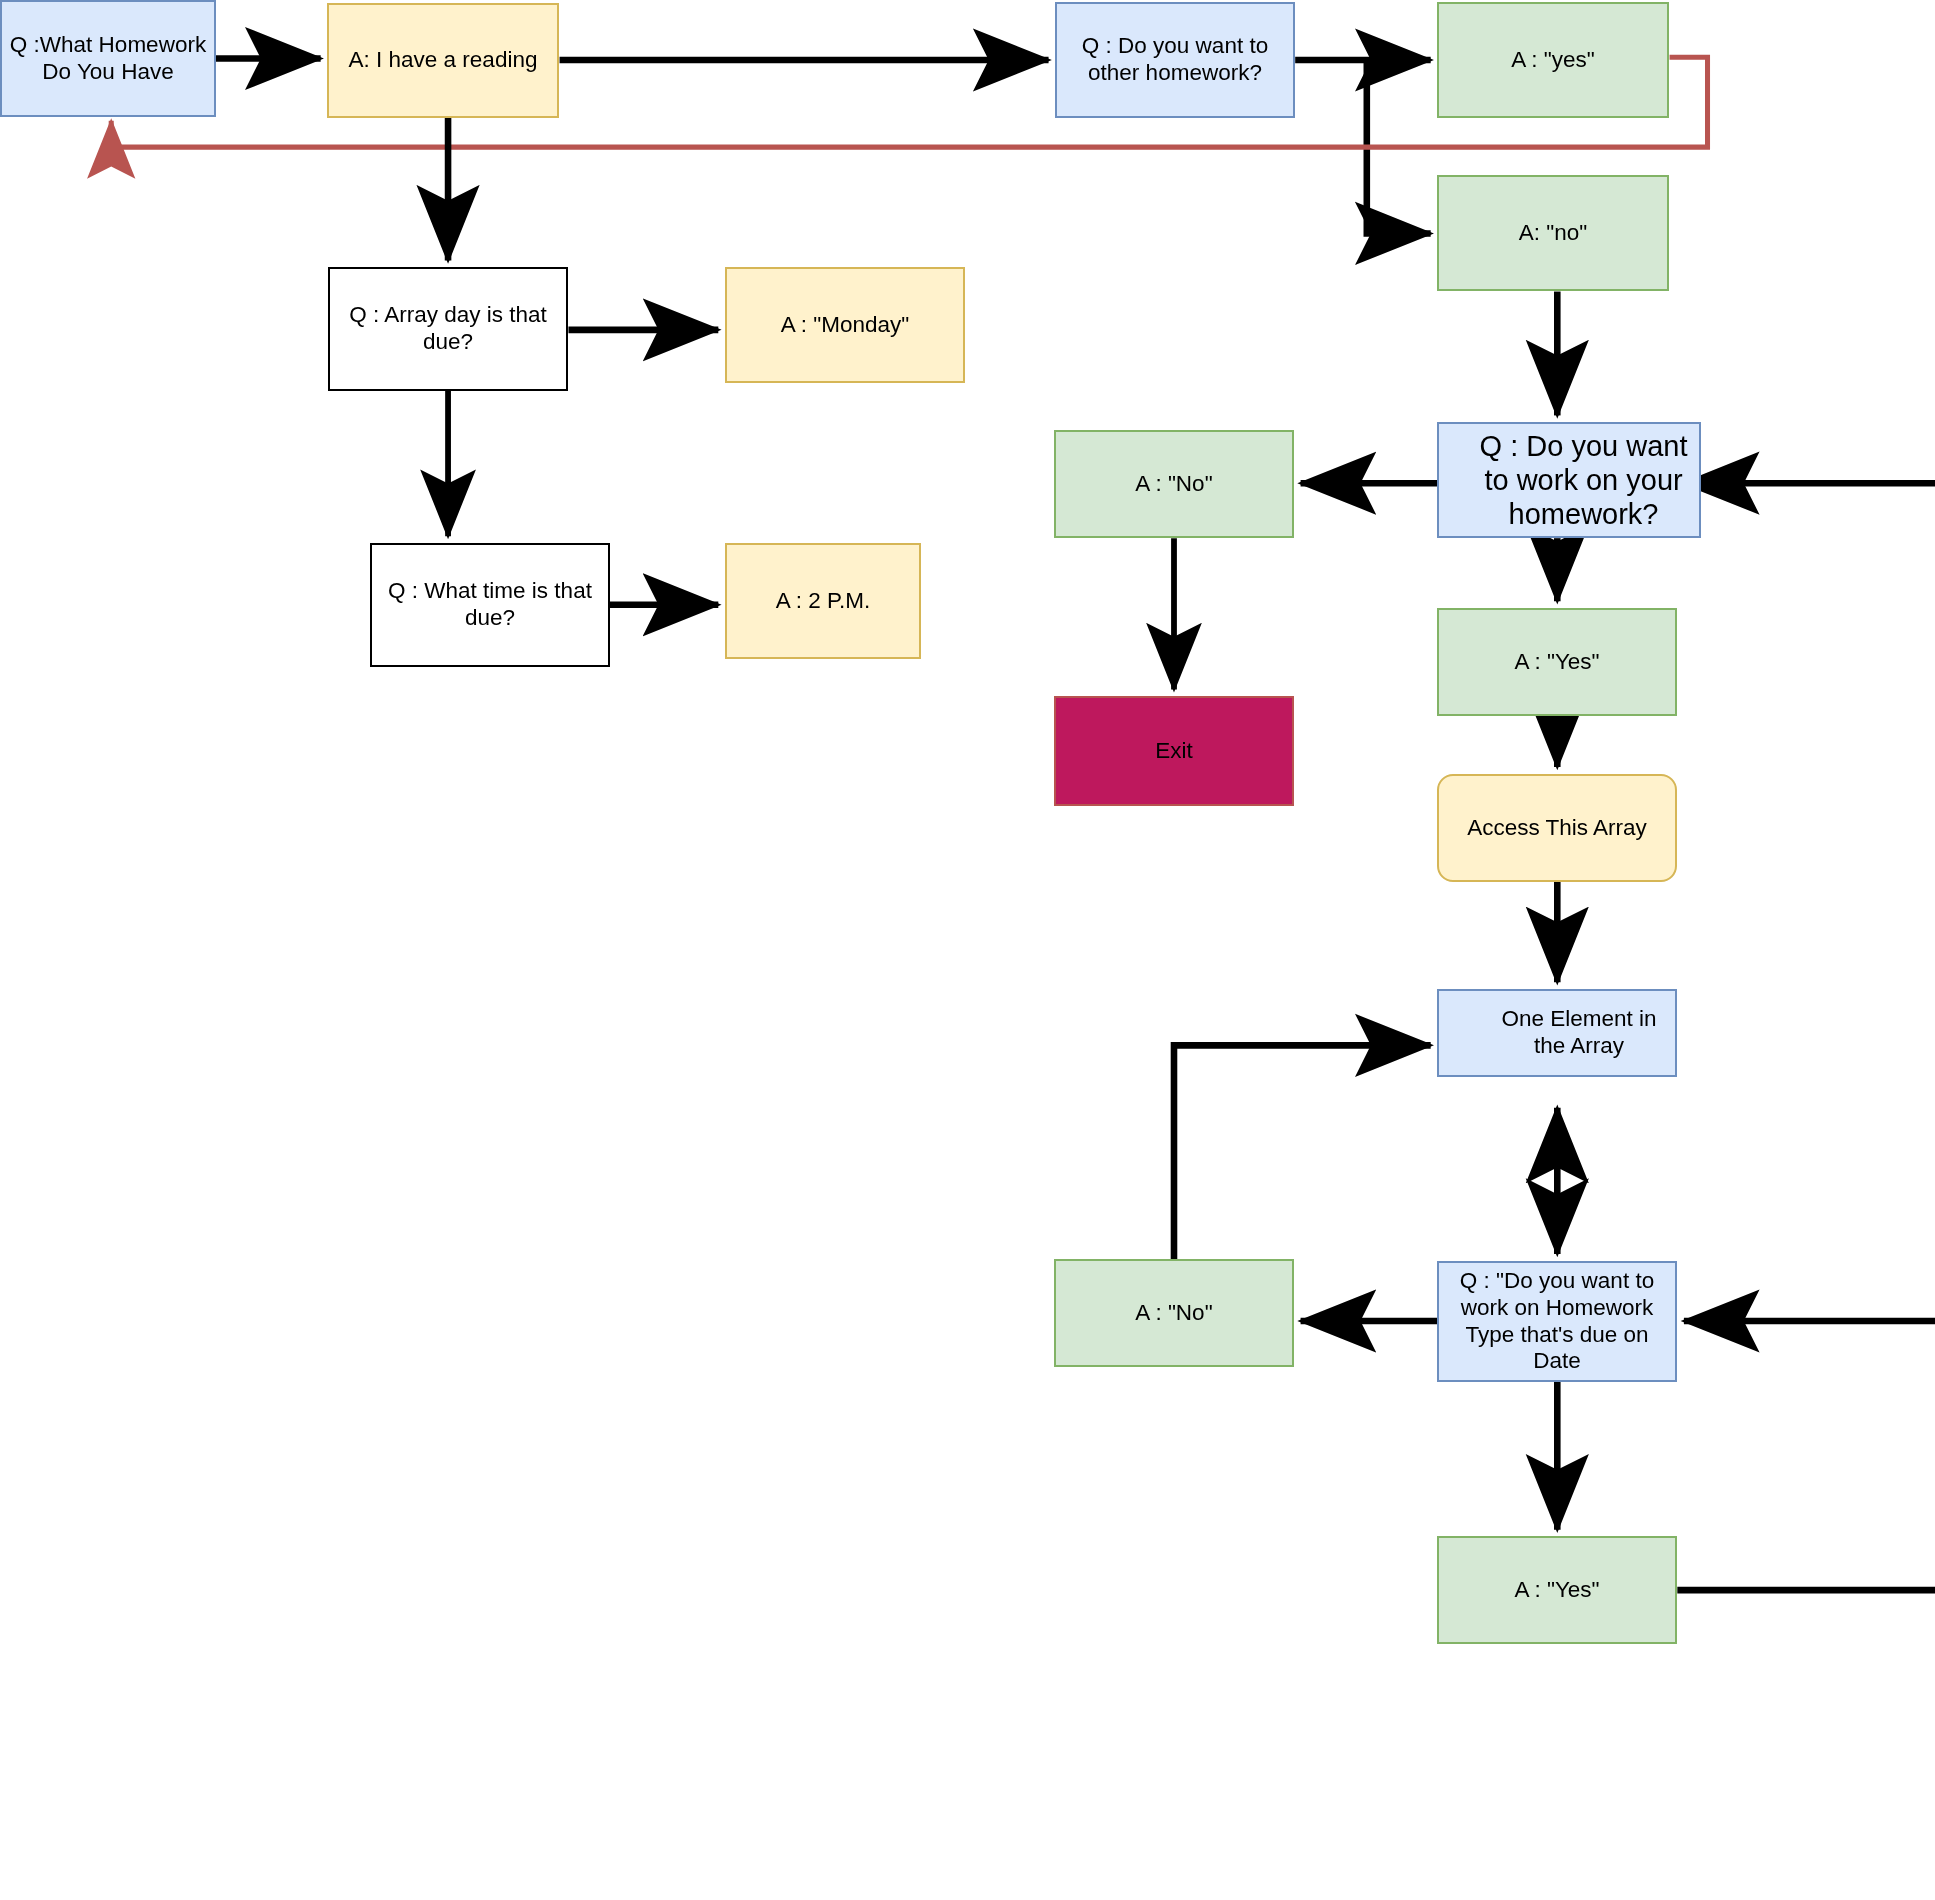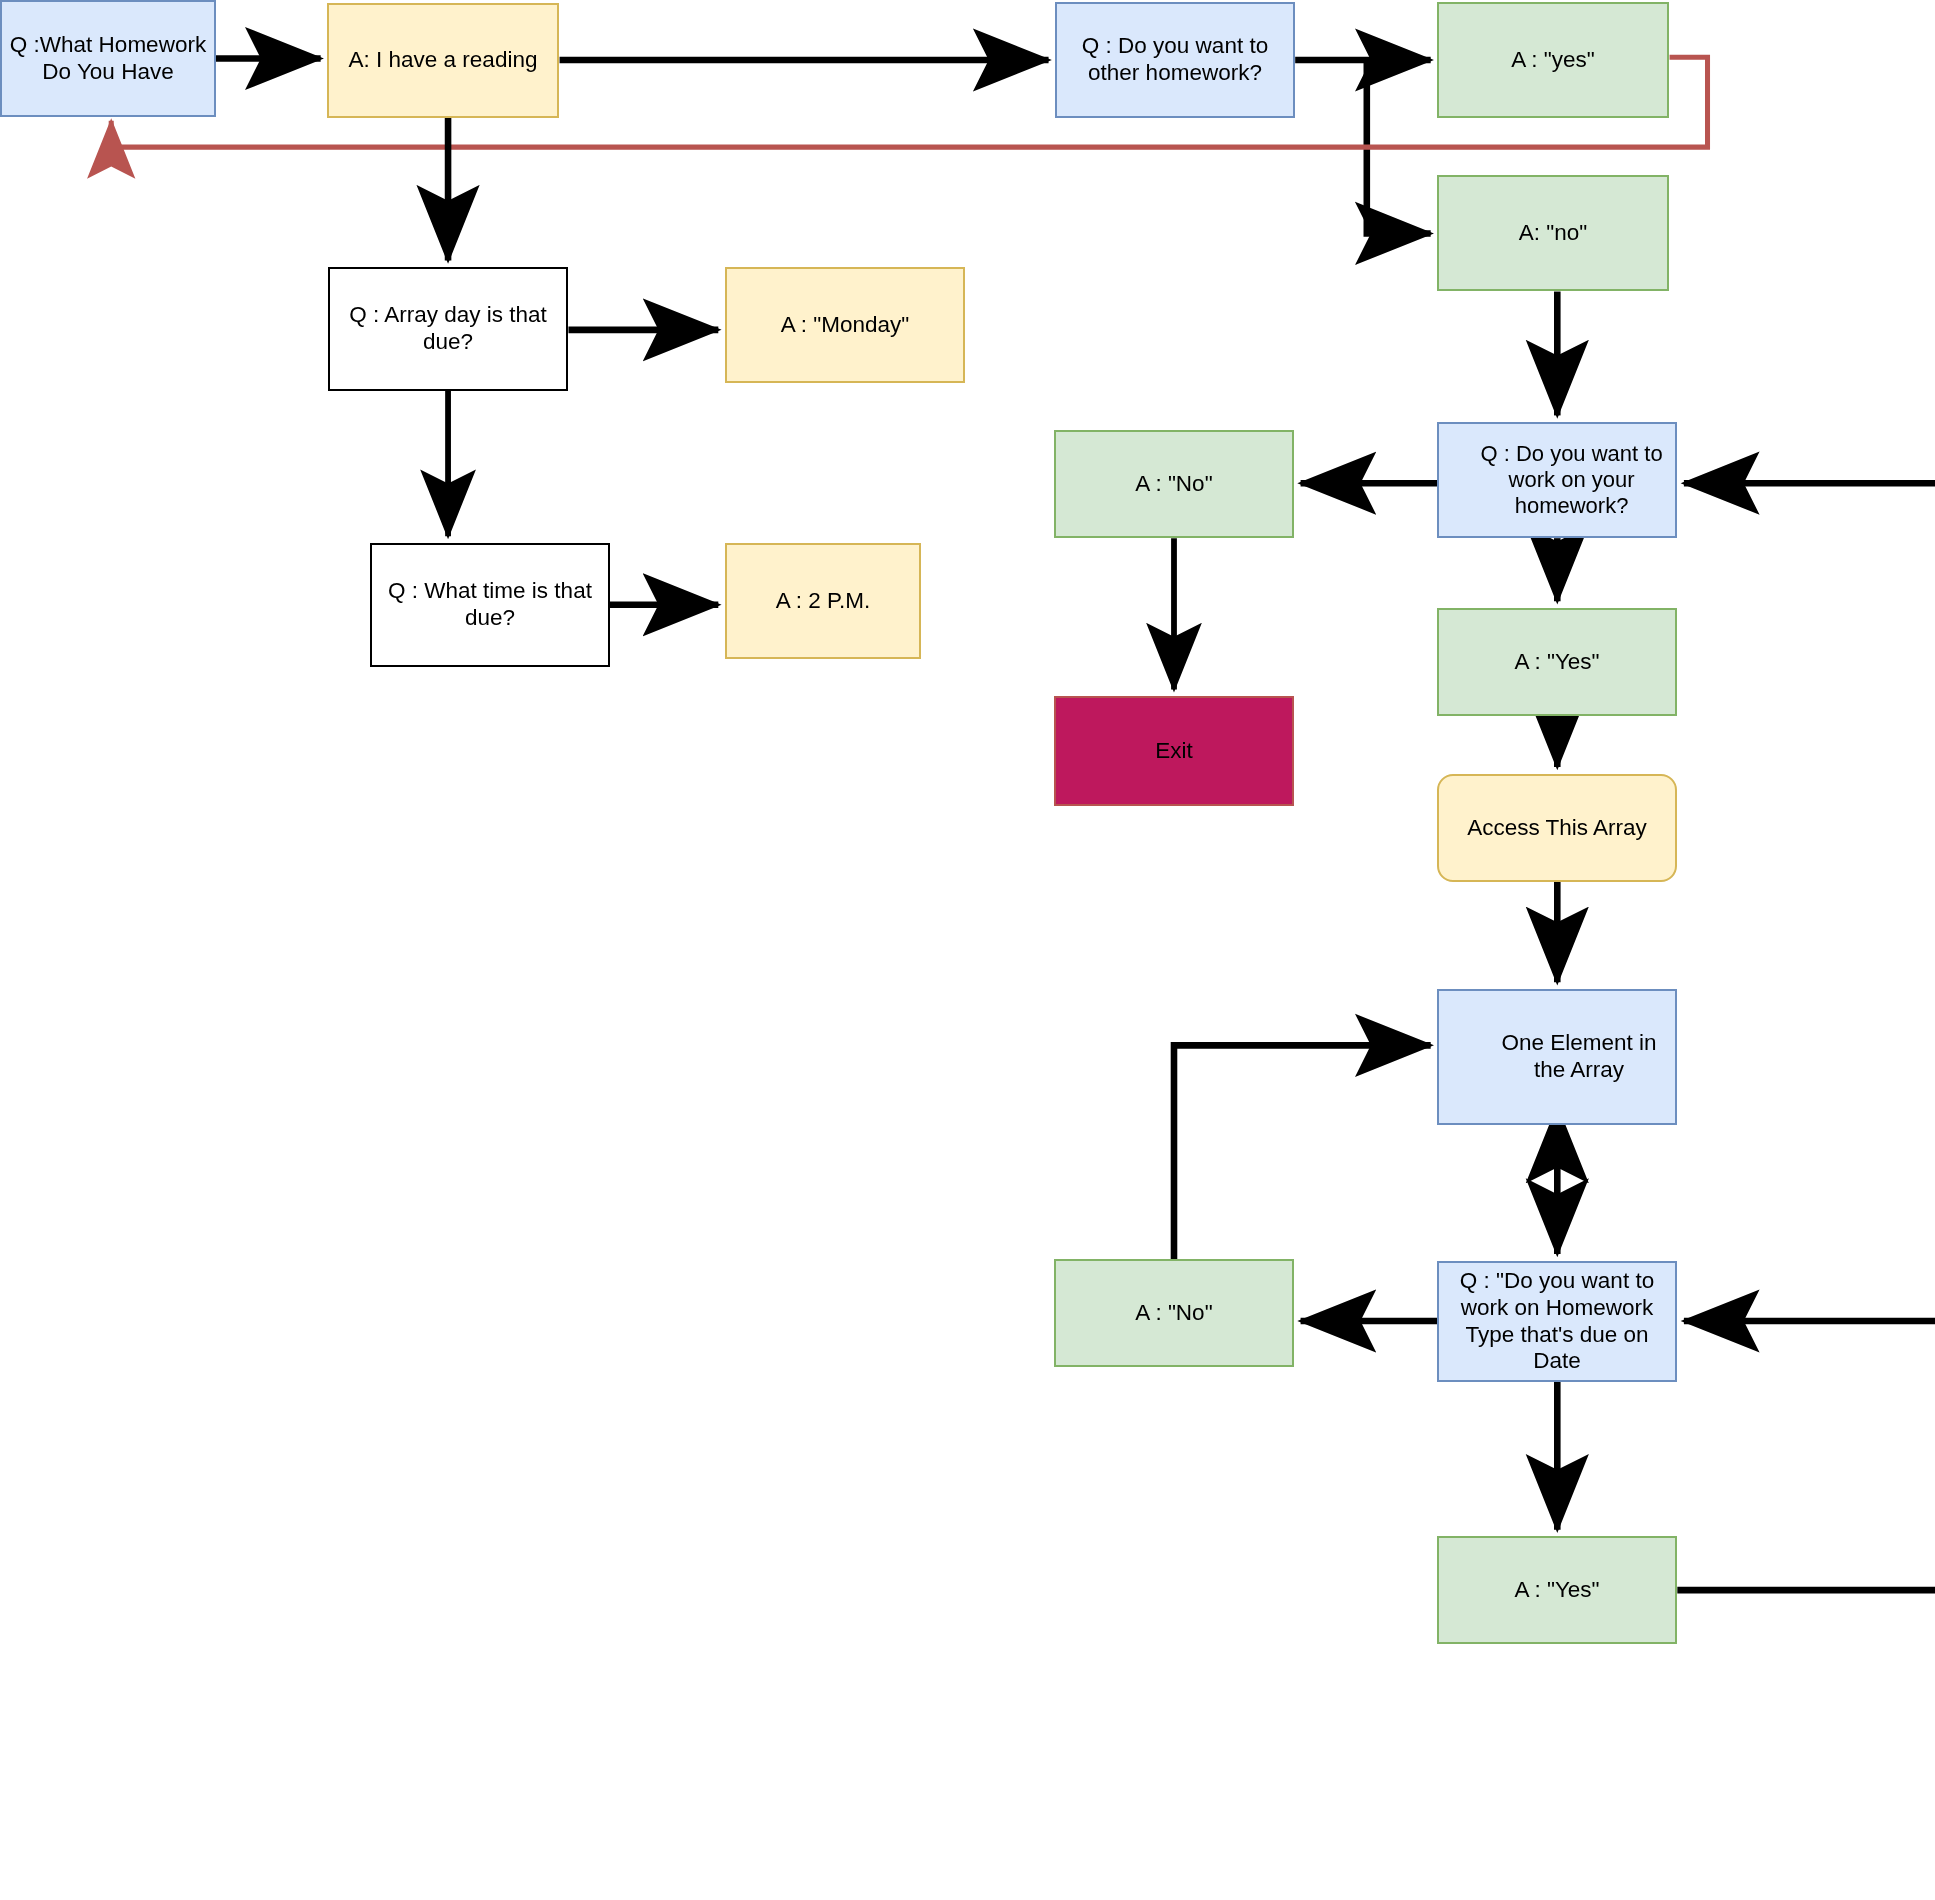--- a/index.html
+++ b/index.html
@@ -137,36 +137,36 @@
     </div>
   <div class="node fill-yellow cond" style="left:725px; top:267px;  width:240px; height:116px; font-size:22.5px;">
       <span>A : "Monday"</span>
     </div>
   <div class="node fill-white cond" style="left:328px;  top:543px; width:240px; height:124px; font-size:22.5px;margin-left:42px;">
       <span>Q : What time is that due?</span>
     </div>
   <div class="node fill-yellow cond" style="left:725px; top:543px; width:196px; height:116px; font-size:22.5px;align-items:center;">
       <span>A : 2 P.M.</span>
     </div>
-  <div class="node fill-blue cond" style="left:1437px; top:422px; width:240px; height:116px; font-size:22px;padding-left:33px;">
+  <div class="node fill-blue cond" style="left:1437px; top:422px; width:264px; height:116px; font-size:29px;padding-left:33px;">
       <span>Q : Do you want to work on your homework?</span>
     </div>
   <div class="node fill-green cond" style="left:1054px; top:430px; width:240px; height:108px; font-size:22.5px;">
       <span>A : "No"</span>
     </div>
   <div class="node fill-red cond" style="left:1054px; top:696px; width:240px; height:110px; font-size:22.5px;">
       <span>Exit</span>
     </div>
   <div class="node fill-green cond" style="left:1437px; top:608px; width:240px; height:108px; font-size:22.5px;">
       <span>A : "Yes"</span>
     </div>
   <div class="node fill-yellow cond" style="left:1437px; top:774px; width:240px; height:108px; font-size:22.5px;border-radius:16px;">
       <span>Access This Array</span>
     </div>
-  <div class="node fill-blue cond" style="left:1437px; top:989px; width:240px; height:136px; font-size:22.5px;padding-left:48px;">
+  <div class="node fill-blue cond" style="left:1437px; top:989px; width:240px; height:88px; font-size:22.5px;padding-left:48px;">
       <span>One Element in the Array</span>
     </div>
   <div class="node fill-blue cond" style="left:1437px; top:1261px; width:240px; height:121px; font-size:22.5px;">
       <span>Q : "Do you want to work on Homework Type that's due on Date</span>
     </div>
   <div class="node fill-green cond" style="left:1054px; top:1259px; width:240px; height:108px; font-size:22.5px;">
       <span>A : "No"</span>
     </div>
   <div class="node fill-green cond" style="left:1437px; top:1536px; width:240px; height:108px; font-size:22.5px;">
       <span>A : "Yes"</span>

